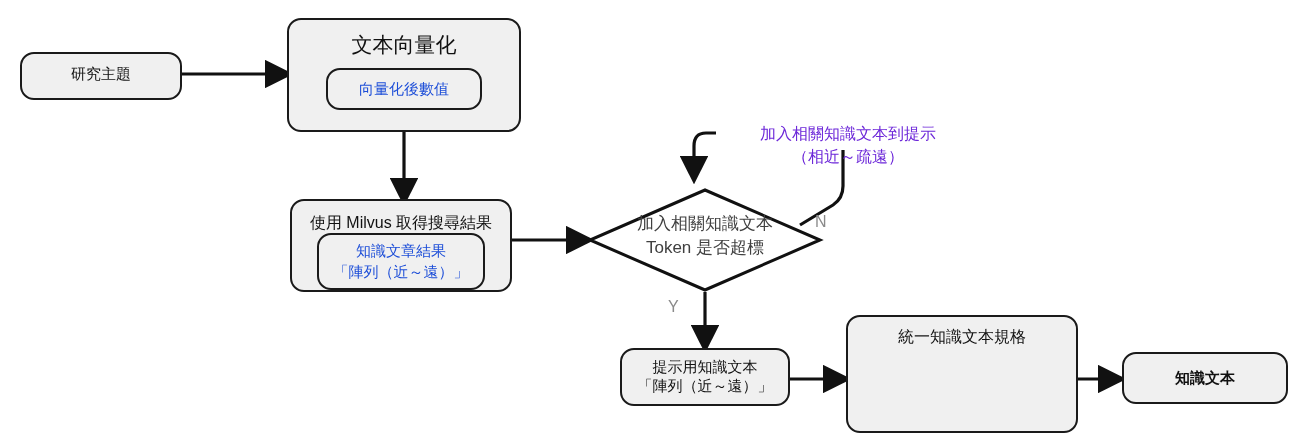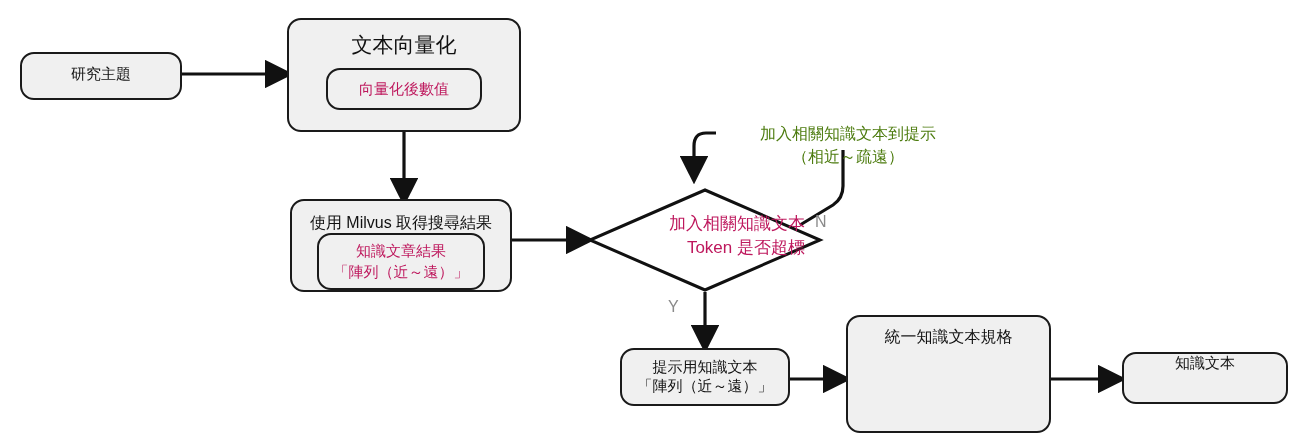--- a/index.html
+++ b/index.html
@@ -45,42 +45,42 @@
     background: #f0f0f0;
     border: 2.5px solid #1a1a1a;
     border-radius: 14px;
     font-size: 15px;
     line-height: 1.35;
     text-align: center;
     display: flex;
     align-items: center;
     justify-content: center;
     white-space: pre-line;
-    color: #be185d;
+    color: #1d4ed8;
   }
   .plain-label {
     position: absolute;
     font-size: 16px;
     line-height: 1.45;
     text-align: center;
     white-space: pre-line;
-    color: #4d7c0f;
+    color: #6d28d9;
   }
   .edge-label {
     position: absolute;
     font-size: 16px;
     color: #8a8a8a;
   }
   .decision-text {
     position: absolute;
     font-size: 17px;
     line-height: 1.4;
-    text-align: right;
+    text-align: center;
     white-space: pre-line;
-    color: #be185d;
+    color: #404040;
   }
 </style>
 </head>
 <body>
 
 <div id="canvas">
 
   <svg id="flow-svg" viewBox="0 0 1309 447">
     <defs>
       <marker id="arrow" markerWidth="9" markerHeight="9" refX="7" refY="4.5" orient="auto">
@@ -130,21 +130,21 @@
 
   <div class="edge-label" style="left:815px; top:213px;">N</div>
 
   <div class="edge-label" style="left:668px; top:298px;">Y</div>
 
   <div class="node" style="left:620px; top:348px; width:170px; height:58px; justify-content:center;">
     <div class="node-title" style="font-size:15px;">提示用知識文本
 「陣列（近～遠）」</div>
   </div>
 
-  <div class="node" style="left:846px; top:315px; width:205px; height:118px; padding-top:10px;gap:8px;">
+  <div class="node" style="left:846px; top:315px; width:232px; height:118px; padding-top:10px;gap:8px;">
     <div class="node-title" style="font-size:16px;">統一知識文本規格</div>
   </div>
 
-  <div class="node" style="left:1122px; top:352px; width:166px; height:52px; ">
+  <div class="node" style="left:1122px; top:352px; width:166px; height:52px; justify-content:center;font-weight:bold;">
     <div class="node-title" style="font-size:15px;">知識文本</div>
   </div>
 
 </div>
 
 </body></html>

